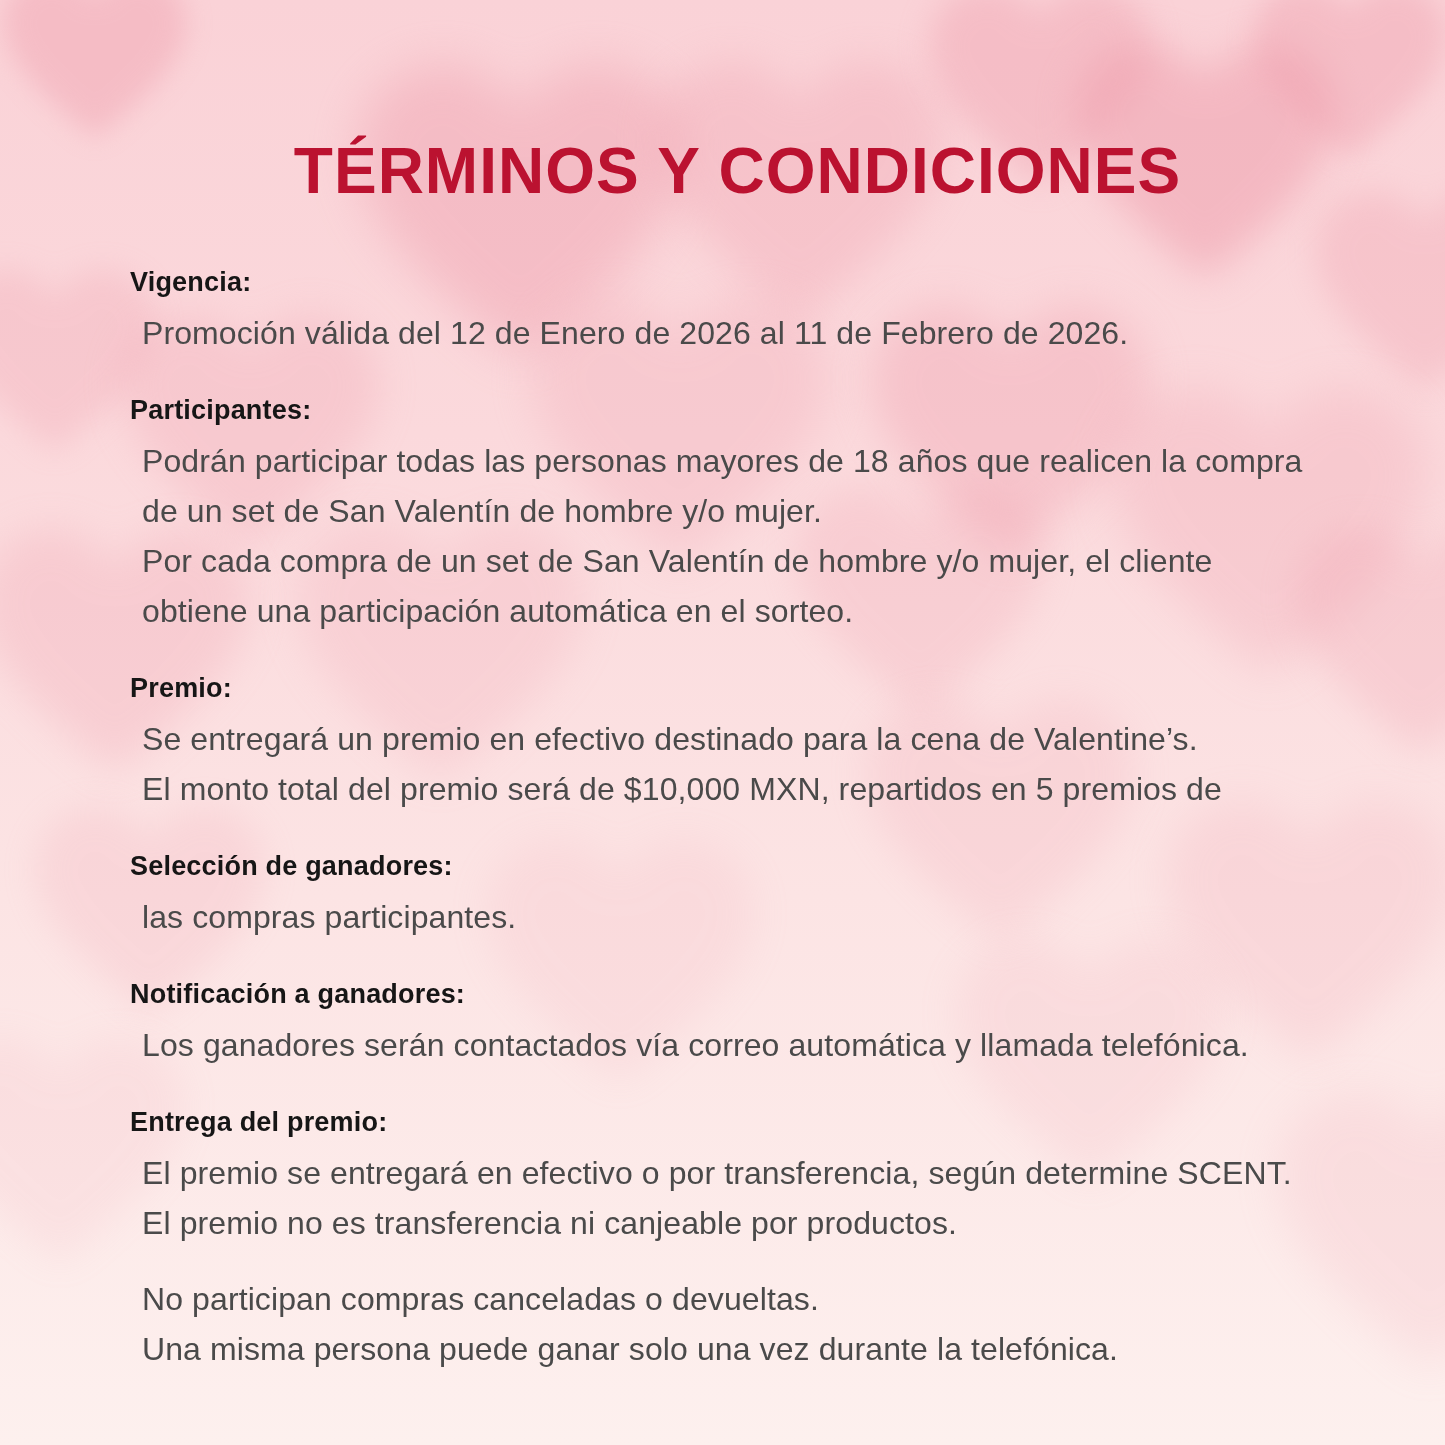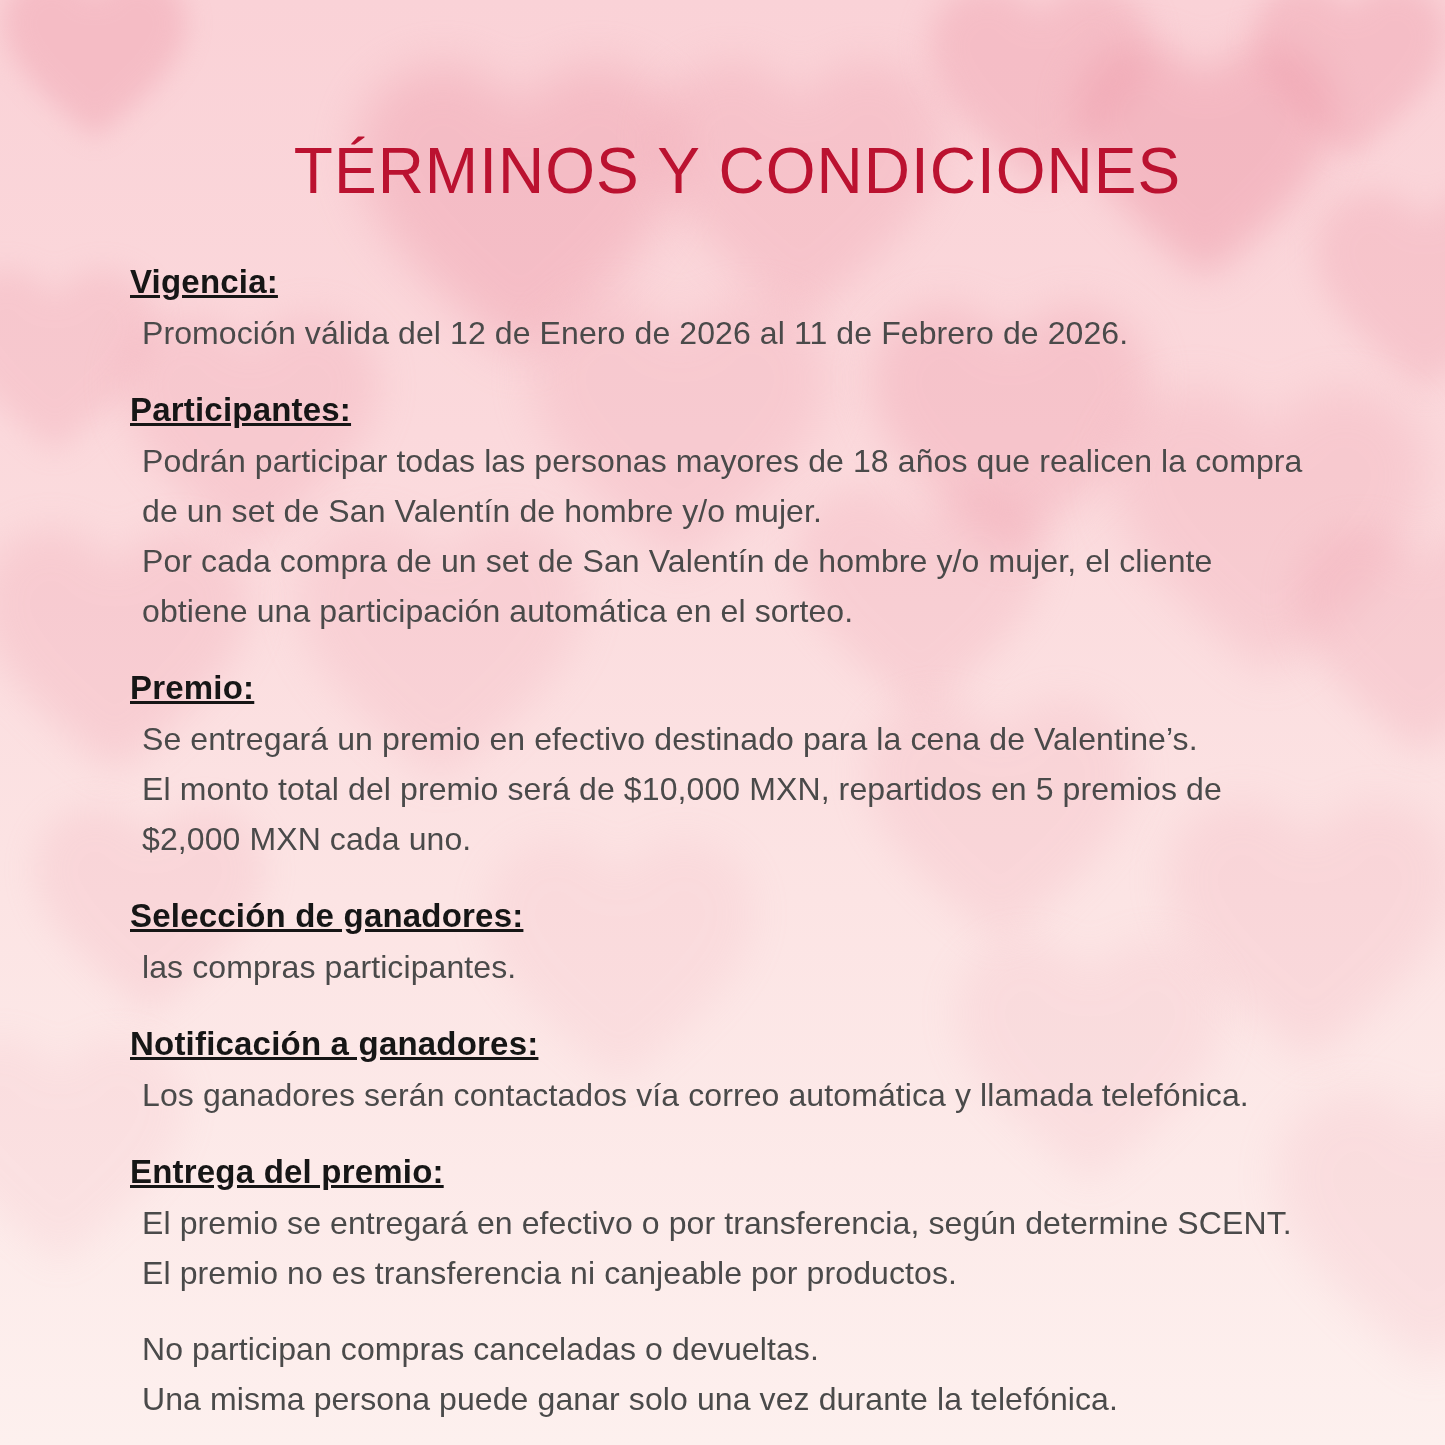--- a/index.html
+++ b/index.html
@@ -31,39 +31,38 @@
     position: absolute;
     inset: 0;
     padding: 0 100px 0 130px;
     box-sizing: border-box;
   }
   .page-title {
     margin: 136px 30px 0 30px;
     text-align: center;
     font-size: 64px;
     line-height: 1.1;
-    font-weight: 400;
+    font-weight: 700;
     letter-spacing: 1px;
     color: var(--title-color);
     white-space: nowrap;
   }
   .sections {
     margin-top: 56px;
   }
   .section {
     margin-bottom: 38px;
   }
   .section h2 {
     margin: 0;
-    font-size: 33px;
+    font-size: 27px;
     line-height: 40px;
     font-weight: 700;
     color: var(--heading-color);
     letter-spacing: 0.2px;
-    text-decoration: underline;
   }
   .section p {
     margin: 12px;
     font-size: 32px;
     line-height: 38px;
     font-weight: 400;
     color: var(--body-color);
     white-space: nowrap;
     letter-spacing: 0.1px;
   }
@@ -115,21 +114,20 @@
           <h2>Participantes:</h2>
           <p>Podrán participar todas las personas mayores de 18 años que realicen la compra</p>
           <p>de un set de San Valentín de hombre y/o mujer.</p>
           <p>Por cada compra de un set de San Valentín de hombre y/o mujer, el cliente</p>
           <p>obtiene una participación automática en el sorteo.</p>
         </div>
         <div class="section">
           <h2>Premio:</h2>
           <p>Se entregará un premio en efectivo destinado para la cena de Valentine’s.</p>
           <p>El monto total del premio será de $10,000 MXN, repartidos en 5 premios de</p>
-          <p>$2,000 MXN cada uno.</p>
         </div>
         <div class="section">
           <h2>Selección de ganadores:</h2>
           <p>las compras participantes.</p>
         </div>
         <div class="section">
           <h2>Notificación a ganadores:</h2>
           <p>Los ganadores serán contactados vía correo automática y llamada telefónica.</p>
         </div>
         <div class="section">

